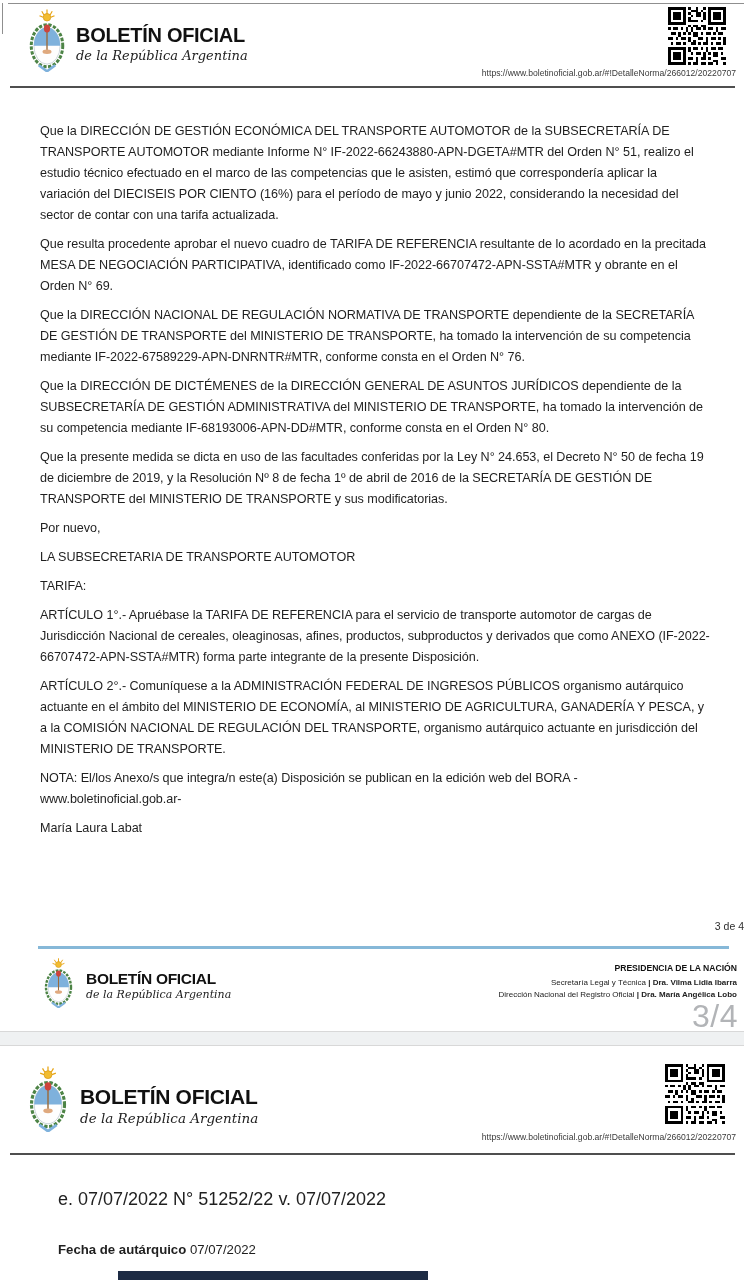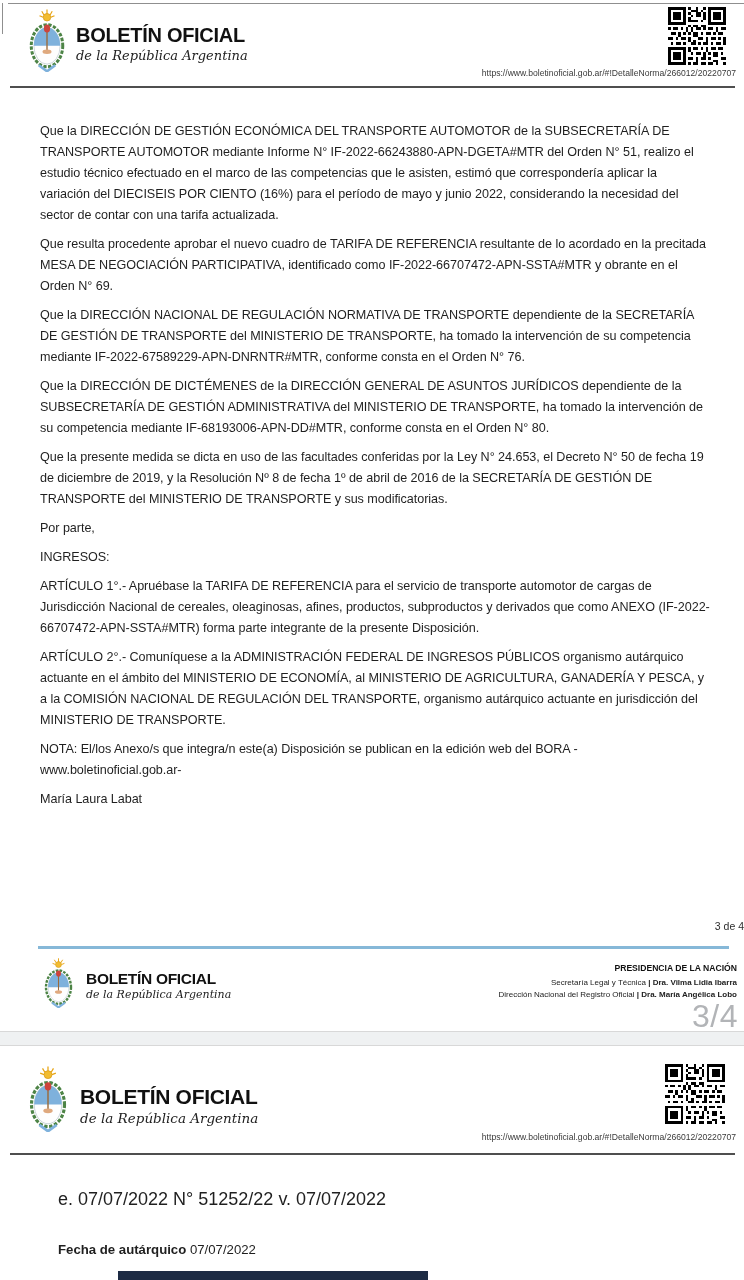--- a/index.html
+++ b/index.html
@@ -127,22 +127,23 @@
   </span>
   <div class="url-line url-1">https://www.boletinoficial.gob.ar/#!DetalleNorma/266012/20220707</div>
   <div class="hrule hrule-1"></div>
 
   <div class="doc-body">
     <p>Que la DIRECCIÓN DE GESTIÓN ECONÓMICA DEL TRANSPORTE AUTOMOTOR de la SUBSECRETARÍA DE TRANSPORTE AUTOMOTOR mediante Informe N° IF-2022-66243880-APN-DGETA#MTR del Orden N° 51, realizo el estudio técnico efectuado en el marco de las competencias que le asisten, estimó que correspondería aplicar la variación del DIECISEIS POR CIENTO (16%) para el período de mayo y junio 2022, considerando la necesidad del sector de contar con una tarifa actualizada.</p>
     <p>Que resulta procedente aprobar el nuevo cuadro de TARIFA DE REFERENCIA resultante de lo acordado en la precitada MESA DE NEGOCIACIÓN PARTICIPATIVA, identificado como IF-2022-66707472-APN-SSTA#MTR y obrante en el Orden N° 69.</p>
     <p>Que la DIRECCIÓN NACIONAL DE REGULACIÓN NORMATIVA DE TRANSPORTE dependiente de la SECRETARÍA DE GESTIÓN DE TRANSPORTE del MINISTERIO DE TRANSPORTE, ha tomado la intervención de su competencia mediante IF-2022-67589229-APN-DNRNTR#MTR, conforme consta en el Orden N° 76.</p>
     <p>Que la DIRECCIÓN DE DICTÉMENES de la DIRECCIÓN GENERAL DE ASUNTOS JURÍDICOS dependiente de la SUBSECRETARÍA DE GESTIÓN ADMINISTRATIVA del MINISTERIO DE TRANSPORTE, ha tomado la intervención de su competencia mediante IF-68193006-APN-DD#MTR, conforme consta en el Orden N° 80.</p>
     <p>Que la presente medida se dicta en uso de las facultades conferidas por la Ley N° 24.653, el Decreto N° 50 de fecha 19 de diciembre de 2019, y la Resolución Nº 8 de fecha 1º de abril de 2016 de la SECRETARÍA DE GESTIÓN DE TRANSPORTE del MINISTERIO DE TRANSPORTE y sus modificatorias.</p>
-    <p>Por parte,</p>
-    <p>INGRESOS:</p>
+    <p>Por nuevo,</p>
+    <p>LA SUBSECRETARIA DE TRANSPORTE AUTOMOTOR</p>
+    <p>TARIFA:</p>
     <p>ARTÍCULO 1°.- Apruébase la TARIFA DE REFERENCIA para el servicio de transporte automotor de cargas de Jurisdicción Nacional de cereales, oleaginosas, afines, productos, subproductos y derivados que como ANEXO (IF-2022-66707472-APN-SSTA#MTR) forma parte integrante de la presente Disposición.</p>
     <p>ARTÍCULO 2°.- Comuníquese a la ADMINISTRACIÓN FEDERAL DE INGRESOS PÚBLICOS organismo autárquico actuante en el ámbito del MINISTERIO DE ECONOMÍA, al MINISTERIO DE AGRICULTURA, GANADERÍA Y PESCA, y a la COMISIÓN NACIONAL DE REGULACIÓN DEL TRANSPORTE, organismo autárquico actuante en jurisdicción del MINISTERIO DE TRANSPORTE.</p>
     <p>NOTA: El/los Anexo/s que integra/n este(a) Disposición se publican en la edición web del BORA -www.boletinoficial.gob.ar-</p>
     <p>María Laura Labat</p>
   </div>
 
   <div class="page-num">3 de 4</div>
   <div class="blue-rule"></div>
 
   <div class="footer-brand">

